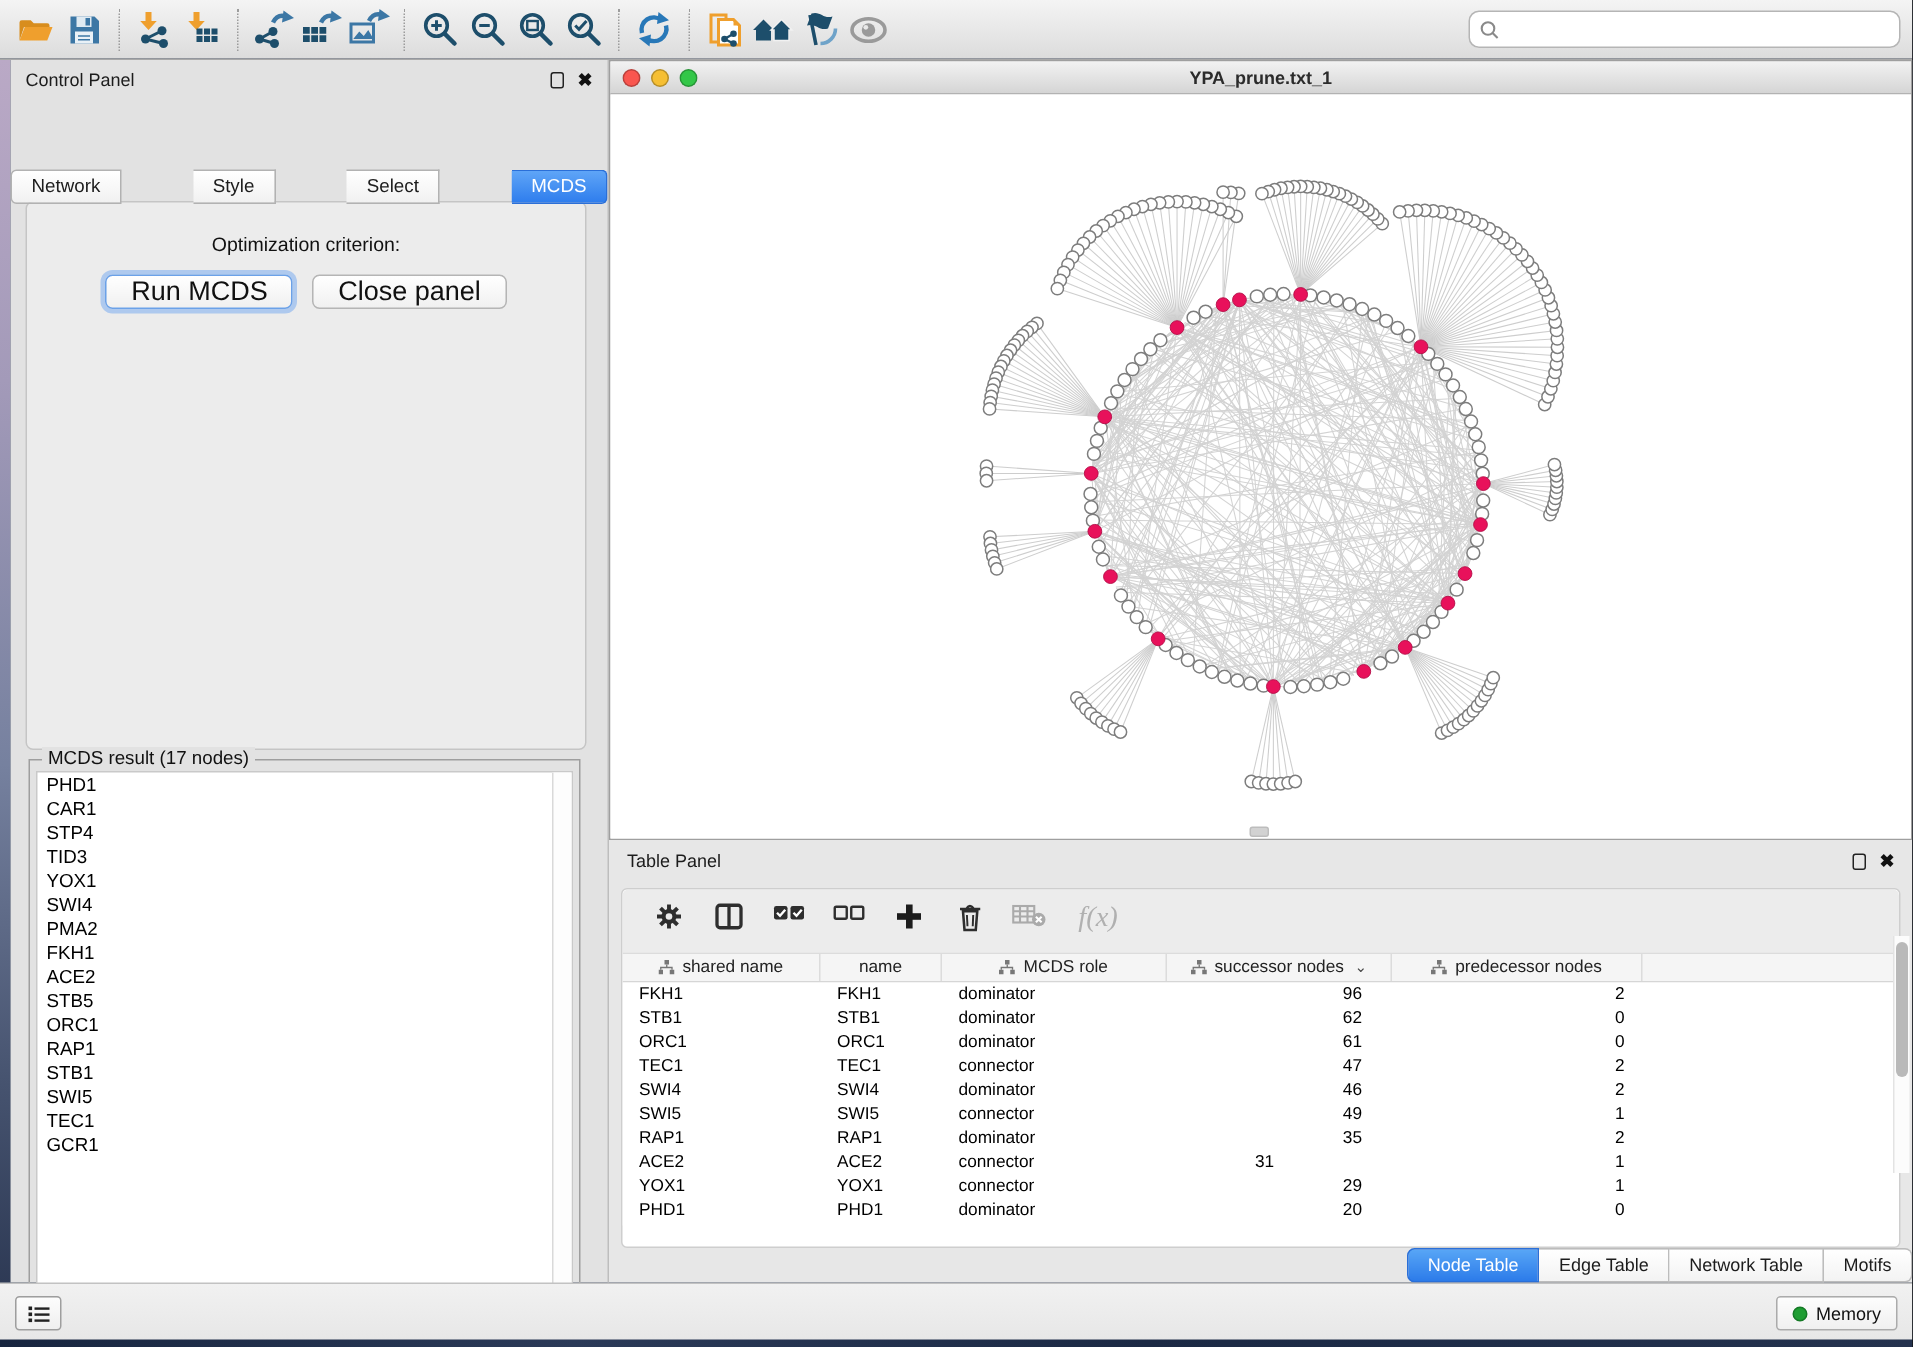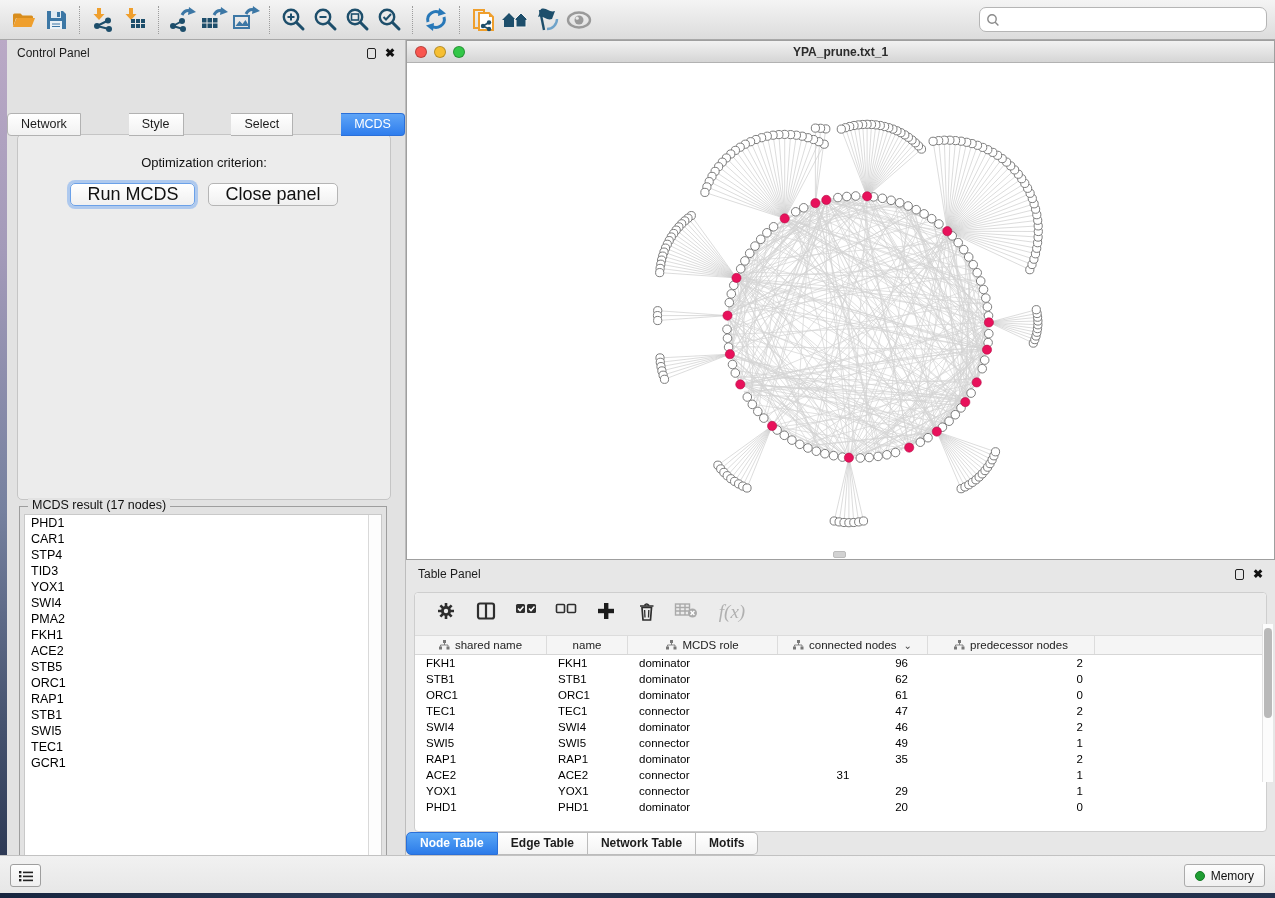--- a/index.html
+++ b/index.html
@@ -79,21 +79,21 @@
   .fx { font-family:"Liberation Serif", serif; font-style:italic; font-size:19px; color:#b0b0b0; }
   .grid-head { display:flex; height:20px; background:#f5f5f5; border-top:1px solid #dcdcdc; border-bottom:1px solid #d6d6d6; }
   .gh-cell { display:flex; align-items:center; justify-content:center; gap:5px; font-size:11.5px; color:#222; border-right:1px solid #dcdcdc; }
   .gh-chev { font-size:10px; color:#444; margin-left:2px; }
   .grid-body { position:relative; background:#fff; height:162px; overflow:hidden; }
   .grid-row { display:flex; height:16px; }
   .gr-cell { font-size:11.5px; color:#000; line-height:16px; white-space:nowrap; overflow:hidden; }
   .v-scroll { position:absolute; right:2px; top:64px; width:11px; height:158px; background:#fcfcfc; border-left:1px solid #e3e3e3; }
   .v-thumb { position:absolute; left:1px; right:1px; top:4px; height:90px; background:#b9b9b9; border-radius:6px; }
 
-  .t-tabs { position:absolute; left:0; right:0; top:272px; display:flex; justify-content:flex-start;font-weight:bold; }
+  .t-tabs { position:absolute; left:0; right:0; top:272px; display:flex; justify-content:flex-end; }
   .t-tab { font-size:12px; padding:3px 13px 4px; background:linear-gradient(#ffffff,#f3f3f3);
     border:1px solid #bcbcbc; border-left:none; color:#1c1c1c; }
   .t-tab:first-child { border-left:1px solid #bcbcbc; border-radius:5px 0 0 5px; }
   .t-tab:last-child { border-radius:0 5px 5px 0; }
   .t-tab.active { background:linear-gradient(#58a6f6,#2c7be9); color:#fff; border-color:#2a6fd8; }
 
   
   .statusbar { position:absolute; left:0; top:855px; width:1275px; height:38px;
     background:linear-gradient(#f1f1f1,#e7e7e7); border-top:1px solid #c2c2c2; }
   .sb-left { position:absolute; left:10px; top:8px; width:31px; height:23px; background:linear-gradient(#fdfdfd,#efefef);
@@ -1201,21 +1201,21 @@
           </div>
           <div class="gh-cell" style="width: 150px;">
             <span style="display: flex;">
               <svg width="11" height="10" viewBox="0 0 11 10">
                 <rect x="4" y="0" width="3" height="3" fill="#777"></rect>
                 <rect x="0" y="6.5" width="3" height="3" fill="#777"></rect>
                 <rect x="7.5" y="6.5" width="3" height="3" fill="#777"></rect>
                 <path d="M5.5 3 v2 M5.5 5 h-4 v1.5 M5.5 5 h3.5 v1.5" stroke="#777" fill="none" stroke-width="0.9"></path>
               </svg>
             </span>
-            <span>connected nodes</span>
+            <span>successor nodes</span>
             <span class="gh-chev">⌄</span>
           </div>
           <div class="gh-cell" style="width: 167px;">
             <span style="display: flex;">
               <svg width="11" height="10" viewBox="0 0 11 10">
                 <rect x="4" y="0" width="3" height="3" fill="#777"></rect>
                 <rect x="0" y="6.5" width="3" height="3" fill="#777"></rect>
                 <rect x="7.5" y="6.5" width="3" height="3" fill="#777"></rect>
                 <path d="M5.5 3 v2 M5.5 5 h-4 v1.5 M5.5 5 h3.5 v1.5" stroke="#777" fill="none" stroke-width="0.9"></path>
               </svg>

